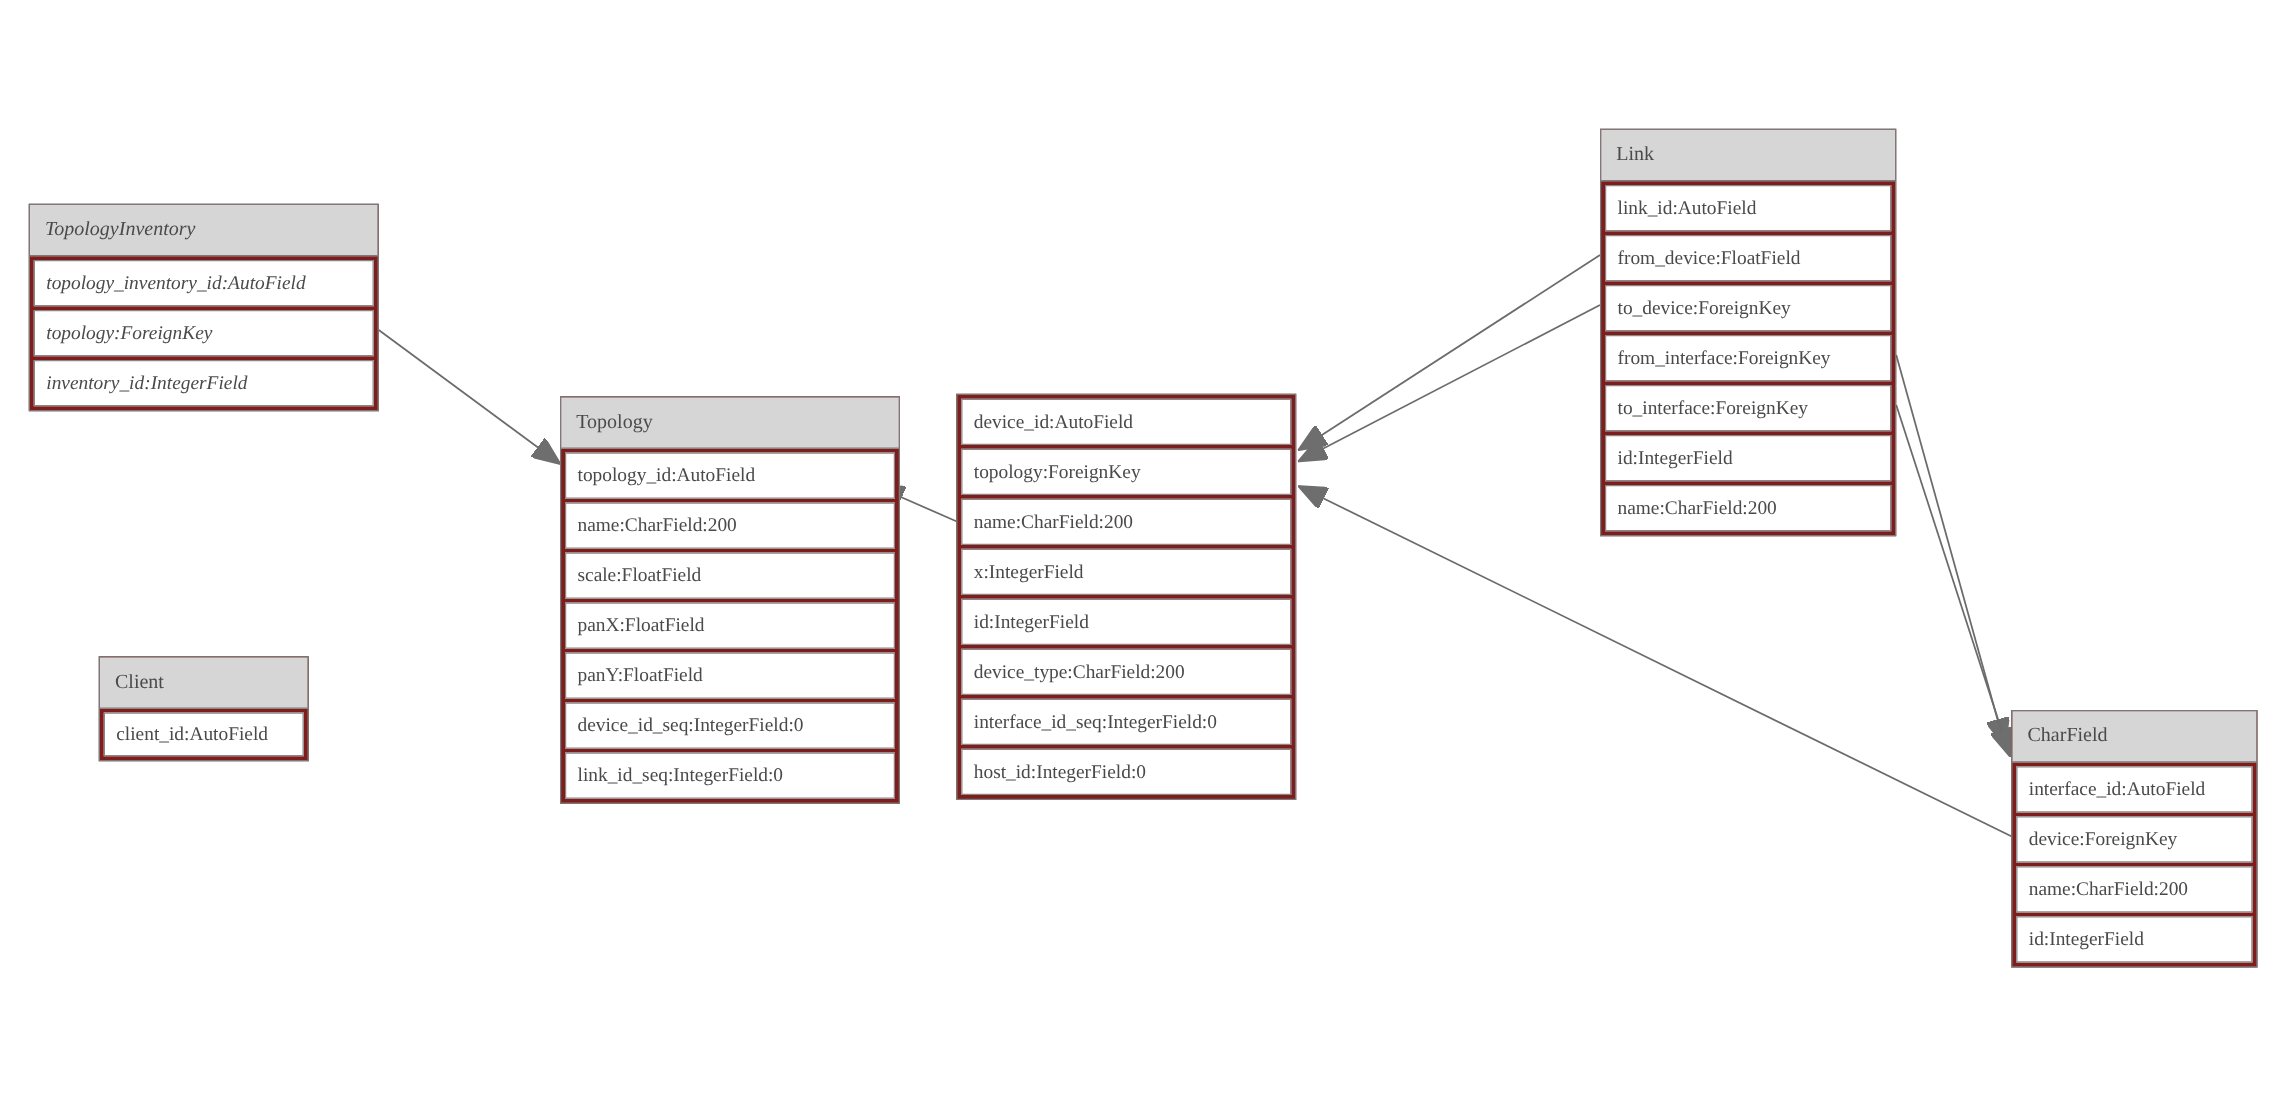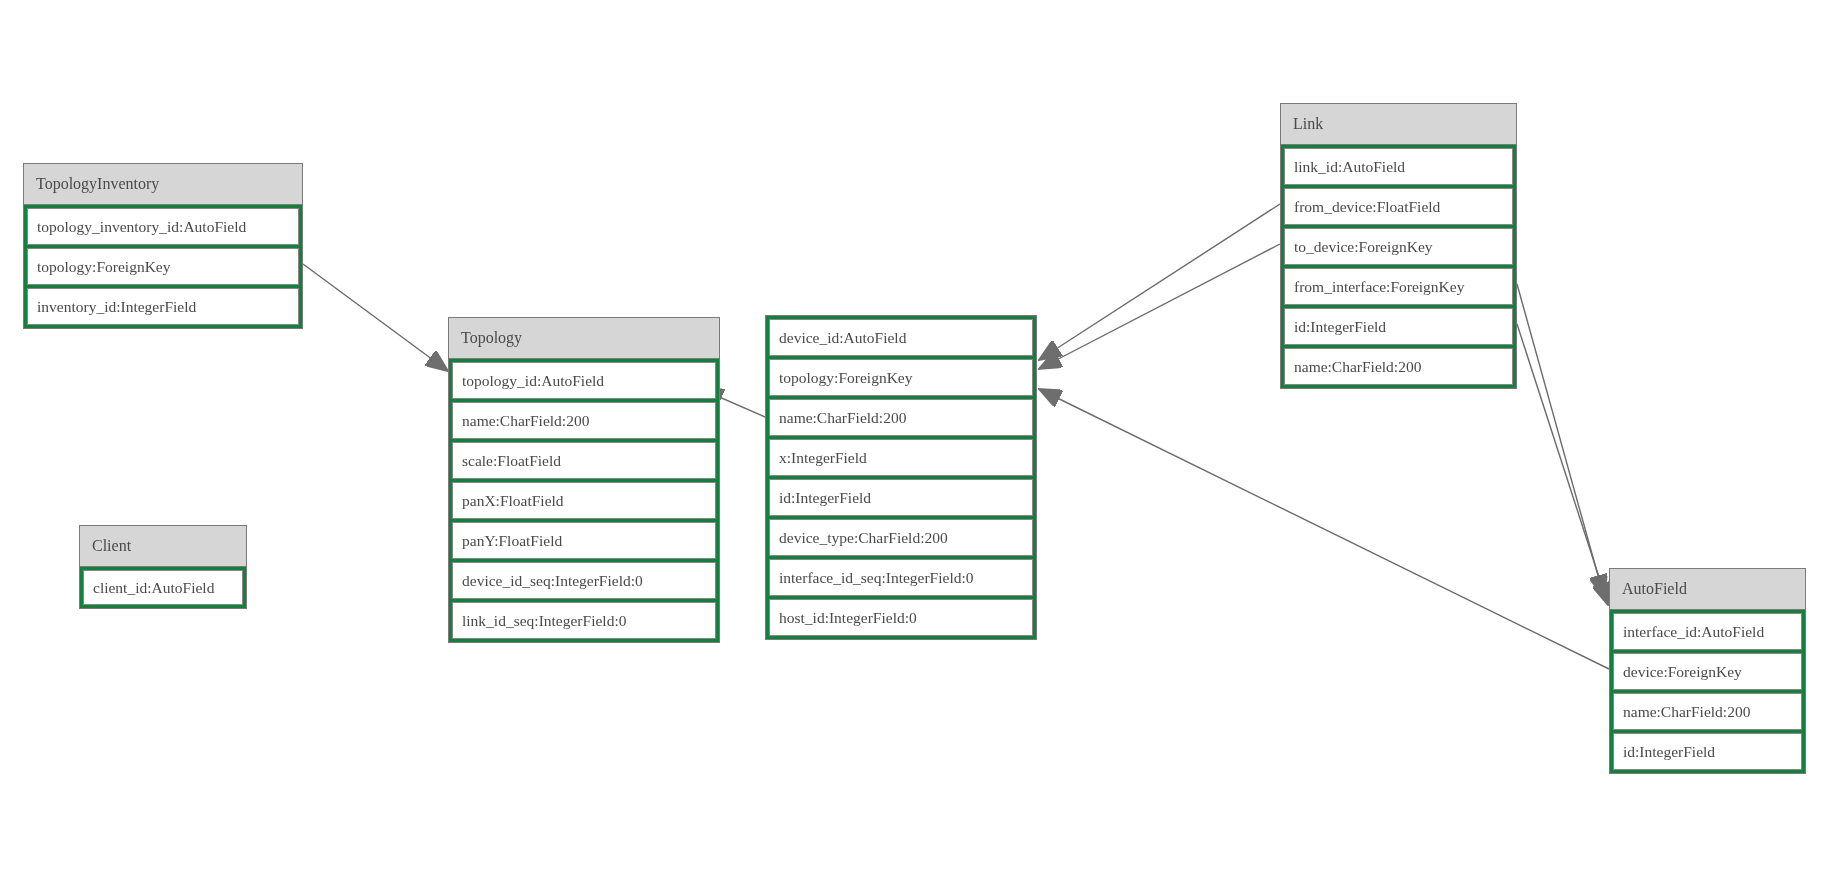--- a/index.html
+++ b/index.html
@@ -2,21 +2,21 @@
 <html><head>
 <meta charset="utf-8">
 <style>
   html,body{margin:0;padding:0;background:#ffffff;}
   .canvas{
     position:relative;width:1824px;height:874px;background:#ffffff;
     font-family:"Liberation Serif","DejaVu Serif",serif;overflow:hidden;
   }
   .wires{position:absolute;left:0;top:0;pointer-events:none;}
   .entity{
-    position:absolute;box-sizing:border-box;background:#15803d;
+    position:absolute;box-sizing:border-box;background:#7f1d1d;
     border:1px solid #7a7a7a;padding:0 3px 3px 3px;
   }
   .entity-header{
     height:40px;line-height:40px;margin:0 -3px;padding-left:12px;
     background:#d6d6d6;border-bottom:1px solid #7a7a7a;
     font-size:16px;color:#4a4a4a;white-space:nowrap;
   }
   .entity-row{
     box-sizing:border-box;height:37px;line-height:35px;margin-top:3px;
     border:1px solid #878787;padding-left:9px;background:#ffffff;
@@ -35,21 +35,21 @@
       </marker>
     </defs>
   <line x1="303" y1="264" x2="448" y2="371" stroke="#6b6b6b" stroke-width="1.4" marker-end="url(#arrow)"></line>
       <line x1="765" y1="417" x2="701" y2="389" stroke="#6b6b6b" stroke-width="1.4" marker-end="url(#arrow)"></line>
       <line x1="1280" y1="204" x2="1039" y2="360" stroke="#6b6b6b" stroke-width="1.4" marker-end="url(#arrow)"></line>
       <line x1="1280" y1="244" x2="1039" y2="369" stroke="#6b6b6b" stroke-width="1.4" marker-end="url(#arrow)"></line>
       <line x1="1517" y1="284" x2="1604" y2="597" stroke="#6b6b6b" stroke-width="1.4" marker-end="url(#arrow)"></line>
       <line x1="1517" y1="324" x2="1608" y2="605" stroke="#6b6b6b" stroke-width="1.4" marker-end="url(#arrow)"></line>
       <line x1="1609" y1="669" x2="1039" y2="389" stroke="#6b6b6b" stroke-width="1.4" marker-end="url(#arrow)"></line>
     </svg>
-<div class="entity" style="left: 23px; top: 163px; width: 280px;">
+<div class="entity" style="left: 23px; top: 163px; width: 280px; font-style: italic;">
       <div class="entity-header">TopologyInventory</div>
       <div class="entity-row">topology_inventory_id:AutoField</div>
       <div class="entity-row">topology:ForeignKey</div>
       <div class="entity-row">inventory_id:IntegerField</div>
     </div>
     <div class="entity" style="left: 448px; top: 317px; width: 272px;">
       <div class="entity-header">Topology</div>
       <div class="entity-row">topology_id:AutoField</div>
       <div class="entity-row">name:CharField:200</div>
       <div class="entity-row">scale:FloatField</div>
@@ -71,23 +71,24 @@
       <div class="entity-row">device_type:CharField:200</div>
       <div class="entity-row">interface_id_seq:IntegerField:0</div>
       <div class="entity-row">host_id:IntegerField:0</div>
     </div>
     <div class="entity" style="left: 1280px; top: 103px; width: 237px;">
       <div class="entity-header">Link</div>
       <div class="entity-row">link_id:AutoField</div>
       <div class="entity-row">from_device:FloatField</div>
       <div class="entity-row">to_device:ForeignKey</div>
       <div class="entity-row">from_interface:ForeignKey</div>
+      <div class="entity-row">to_interface:ForeignKey</div>
       <div class="entity-row">id:IntegerField</div>
       <div class="entity-row">name:CharField:200</div>
     </div>
     <div class="entity" style="left: 1609px; top: 568px; width: 197px;">
-      <div class="entity-header">AutoField</div>
+      <div class="entity-header">CharField</div>
       <div class="entity-row">interface_id:AutoField</div>
       <div class="entity-row">device:ForeignKey</div>
       <div class="entity-row">name:CharField:200</div>
       <div class="entity-row">id:IntegerField</div>
     </div>
   </div>
 
 </body></html>

